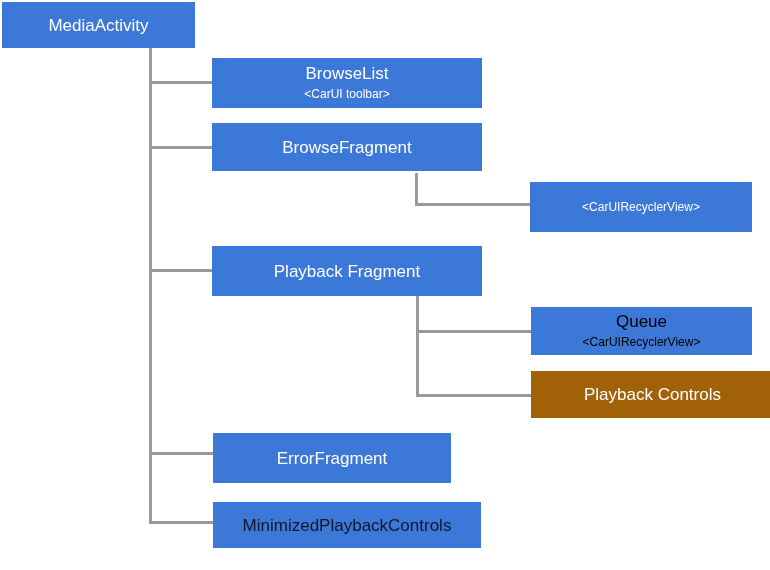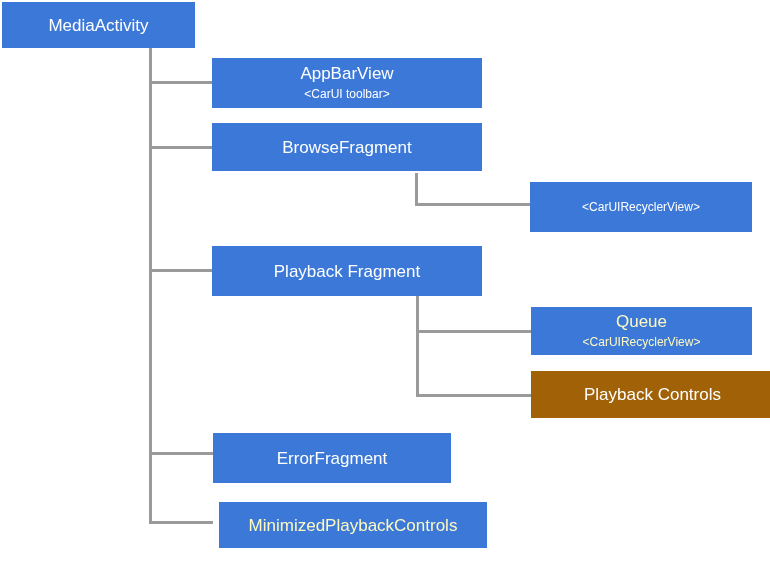--- a/index.html
+++ b/index.html
@@ -47,38 +47,38 @@
     <div class="connector-segment" style="left: 149px; top: 521px; width: 64px; height: 3px; background: rgb(154, 154, 154);"></div>
     <div class="connector-segment" style="left: 415px; top: 173px; width: 3px; height: 33px; background: rgb(154, 154, 154);"></div>
     <div class="connector-segment" style="left: 415px; top: 203px; width: 115px; height: 3px; background: rgb(154, 154, 154);"></div>
     <div class="connector-segment" style="left: 416px; top: 296px; width: 3px; height: 101px; background: rgb(154, 154, 154);"></div>
     <div class="connector-segment" style="left: 416px; top: 330px; width: 115px; height: 3px; background: rgb(154, 154, 154);"></div>
     <div class="connector-segment" style="left: 416px; top: 394px; width: 115px; height: 3px; background: rgb(154, 154, 154);"></div>
     <div class="node" style="left: 2px; top: 2px; width: 193px; height: 46px; background: rgb(60, 120, 216); color: rgb(255, 255, 255);">
       <div class="node-label">MediaActivity</div>
     </div>
     <div class="node" style="left: 212px; top: 58px; width: 270px; height: 50px; background: rgb(60, 120, 216); color: rgb(255, 255, 255);">
-      <div class="node-label">AppBarView</div>
+      <div class="node-label">BrowseList</div>
       <div class="node-sublabel">&lt;CarUI toolbar&gt;</div>
     </div>
     <div class="node" style="left: 212px; top: 123px; width: 270px; height: 48px; background: rgb(60, 120, 216); color: rgb(255, 255, 255);">
       <div class="node-label">BrowseFragment</div>
     </div>
     <div class="node" style="left: 530px; top: 182px; width: 222px; height: 50px; background: rgb(60, 120, 216); color: rgb(255, 255, 255);">
       <div class="node-sublabel">&lt;CarUIRecyclerView&gt;</div>
     </div>
     <div class="node" style="left: 212px; top: 246px; width: 270px; height: 50px; background: rgb(60, 120, 216); color: rgb(255, 255, 255);">
       <div class="node-label">Playback Fragment</div>
     </div>
-    <div class="node" style="left: 531px; top: 307px; width: 221px; height: 48px; background: rgb(60, 120, 216); color: #fef9c3;">
+    <div class="node" style="left: 531px; top: 307px; width: 221px; height: 48px; background: rgb(60, 120, 216); color: #000000;">
       <div class="node-label">Queue</div>
       <div class="node-sublabel">&lt;CarUIRecyclerView&gt;</div>
     </div>
     <div class="node" style="left: 531px; top: 371px; width: 243px; height: 47px; background: #a16207; color: rgb(255, 255, 255);">
       <div class="node-label">Playback Controls</div>
     </div>
     <div class="node" style="left: 213px; top: 433px; width: 238px; height: 50px; background: rgb(60, 120, 216); color: rgb(255, 255, 255);">
       <div class="node-label">ErrorFragment</div>
     </div>
-    <div class="node" style="left: 219px; top: 502px; width: 268px; height: 46px; background: rgb(60, 120, 216); color: #fef9c3;">
+    <div class="node" style="left: 213px; top: 502px; width: 268px; height: 46px; background: rgb(60, 120, 216); color: #0f172a;">
       <div class="node-label">MinimizedPlaybackControls</div>
     </div>
   </div>
 
 </body></html>

